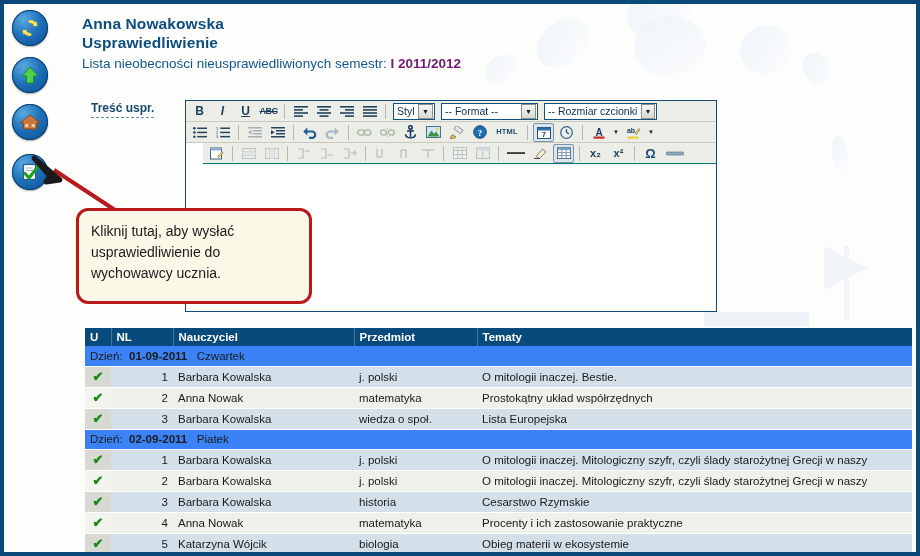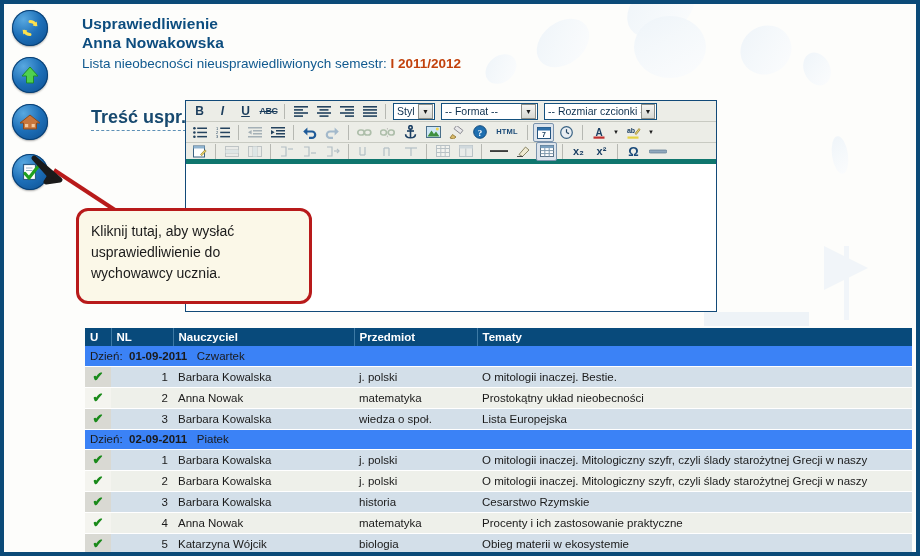--- a/index.html
+++ b/index.html
@@ -44,40 +44,40 @@
 
   
   .header { position: absolute; left: 78px; top: 10px; }
   .h-title {
     color: #0d4d7f; font-weight: bold; font-size: 15.5px;
     line-height: 19px; letter-spacing: .1px;
   }
   .h-sub {
     color: #10598f; font-size: 13.5px; line-height: 19px; margin-top: 2px;
   }
-  .h-sub b { color:#c2410c; }
+  .h-sub b { color:#701a75; }
 
   
   .field-label {
     position: absolute; left: 87px; top: 97px;
-    font-size: 18px; font-weight: bold; color: #17496f;
-    border-bottom: 1px dashed #5d90b6; padding-bottom: 2px; margin-top: 6px;
+    font-size: 12px; font-weight: bold; color: #17496f;
+    border-bottom: 1px dashed #5d90b6; padding-bottom: 2px;
   }
 
   
   .editor {
     position: absolute; left: 181px; top: 96px;
     width: 532px; height: 212px;
     border: 1px solid #124a78; background: #ffffff;
   }
   .tb-row {
     background: #ecede7; border-bottom: 1px solid #c8cac2;
     height: 21px; display: flex; align-items: center; padding: 0 3px; gap: 2px;
   }
-  .tb-row:nth-child(3) { border-bottom: 5px solid #0f766e; }
+  .tb-row:nth-child(3) { border-bottom: 1px solid #0f766e; margin-left: 17px; }
   .tbtn {
     width: 21px; height: 19px; display:flex; align-items:center; justify-content:center;
     font-size: 12px; color:#1b3d5c; border: 1px solid transparent; border-radius: 2px;
     line-height:1; flex: 0 0 auto;
   }
   .tbtn.framed { border-color:#7a93ad; background:#dde4ec; }
   .tbtn.dim { opacity:.35; }
   .sep { width:1px; height:15px; background:#b6b8b2; margin:0 3px; flex:0 0 auto; }
   .tbtn b, .tbtn i, .tbtn u { font-size:12px; }
   .strike { text-decoration: line-through; font-size:9px; font-weight:bold; letter-spacing:-.5px;}
@@ -181,22 +181,22 @@
   <div class="sb-icon sb-send" title="Wyślij usprawiedliwienie">
     <svg width="22" height="22" viewBox="0 0 22 22" aria-hidden="true">
       <rect x="4.5" y="3.5" width="12" height="15" fill="#ffffff" stroke="#2a5d8a" stroke-width="1.2"></rect>
       <line x1="7" y1="7" x2="13.5" y2="7" stroke="#9ab2c7" stroke-width="1"></line>
       <line x1="7" y1="9.5" x2="13.5" y2="9.5" stroke="#9ab2c7" stroke-width="1"></line>
       <polyline points="6,12.5 10,17 19,5.5" fill="none" stroke="#1fa01f" stroke-width="3.2" stroke-linecap="round" stroke-linejoin="round"></polyline>
     </svg>
   </div>
 
   <div class="header">
+    <div class="h-title">Anna Nowakowska</div>
     <div class="h-title">Usprawiedliwienie</div>
-    <div class="h-title">Anna Nowakowska</div>
     <div class="h-sub"><span>Lista nieobecności nieusprawiedliwionych semestr: </span><b>I 2011/2012</b></div>
   </div>
 
   <div class="field-label">Treść uspr.</div>
 
   <div class="editor">
 
     <div class="tb-row">
       <div class="tbtn">
           <b>B</b>
@@ -600,21 +600,21 @@
           <td class="c-nl">1</td>
           <td class="c-teacher">Barbara Kowalska</td>
           <td class="c-subject">j. polski</td>
           <td>O mitologii inaczej. Bestie.</td>
         </tr>
         <tr class="r-even">
           <td class="c-u"><span class="chk">✔</span></td>
           <td class="c-nl">2</td>
           <td class="c-teacher">Anna Nowak</td>
           <td class="c-subject">matematyka</td>
-          <td>Prostokątny układ nieobecności</td>
+          <td>Prostokątny układ współrzędnych</td>
         </tr>
         <tr class="r-odd">
           <td class="c-u"><span class="chk">✔</span></td>
           <td class="c-nl">3</td>
           <td class="c-teacher">Barbara Kowalska</td>
           <td class="c-subject">wiedza o społ.</td>
           <td>Lista Europejska</td>
         </tr>
 
         <tr class="daysep">

